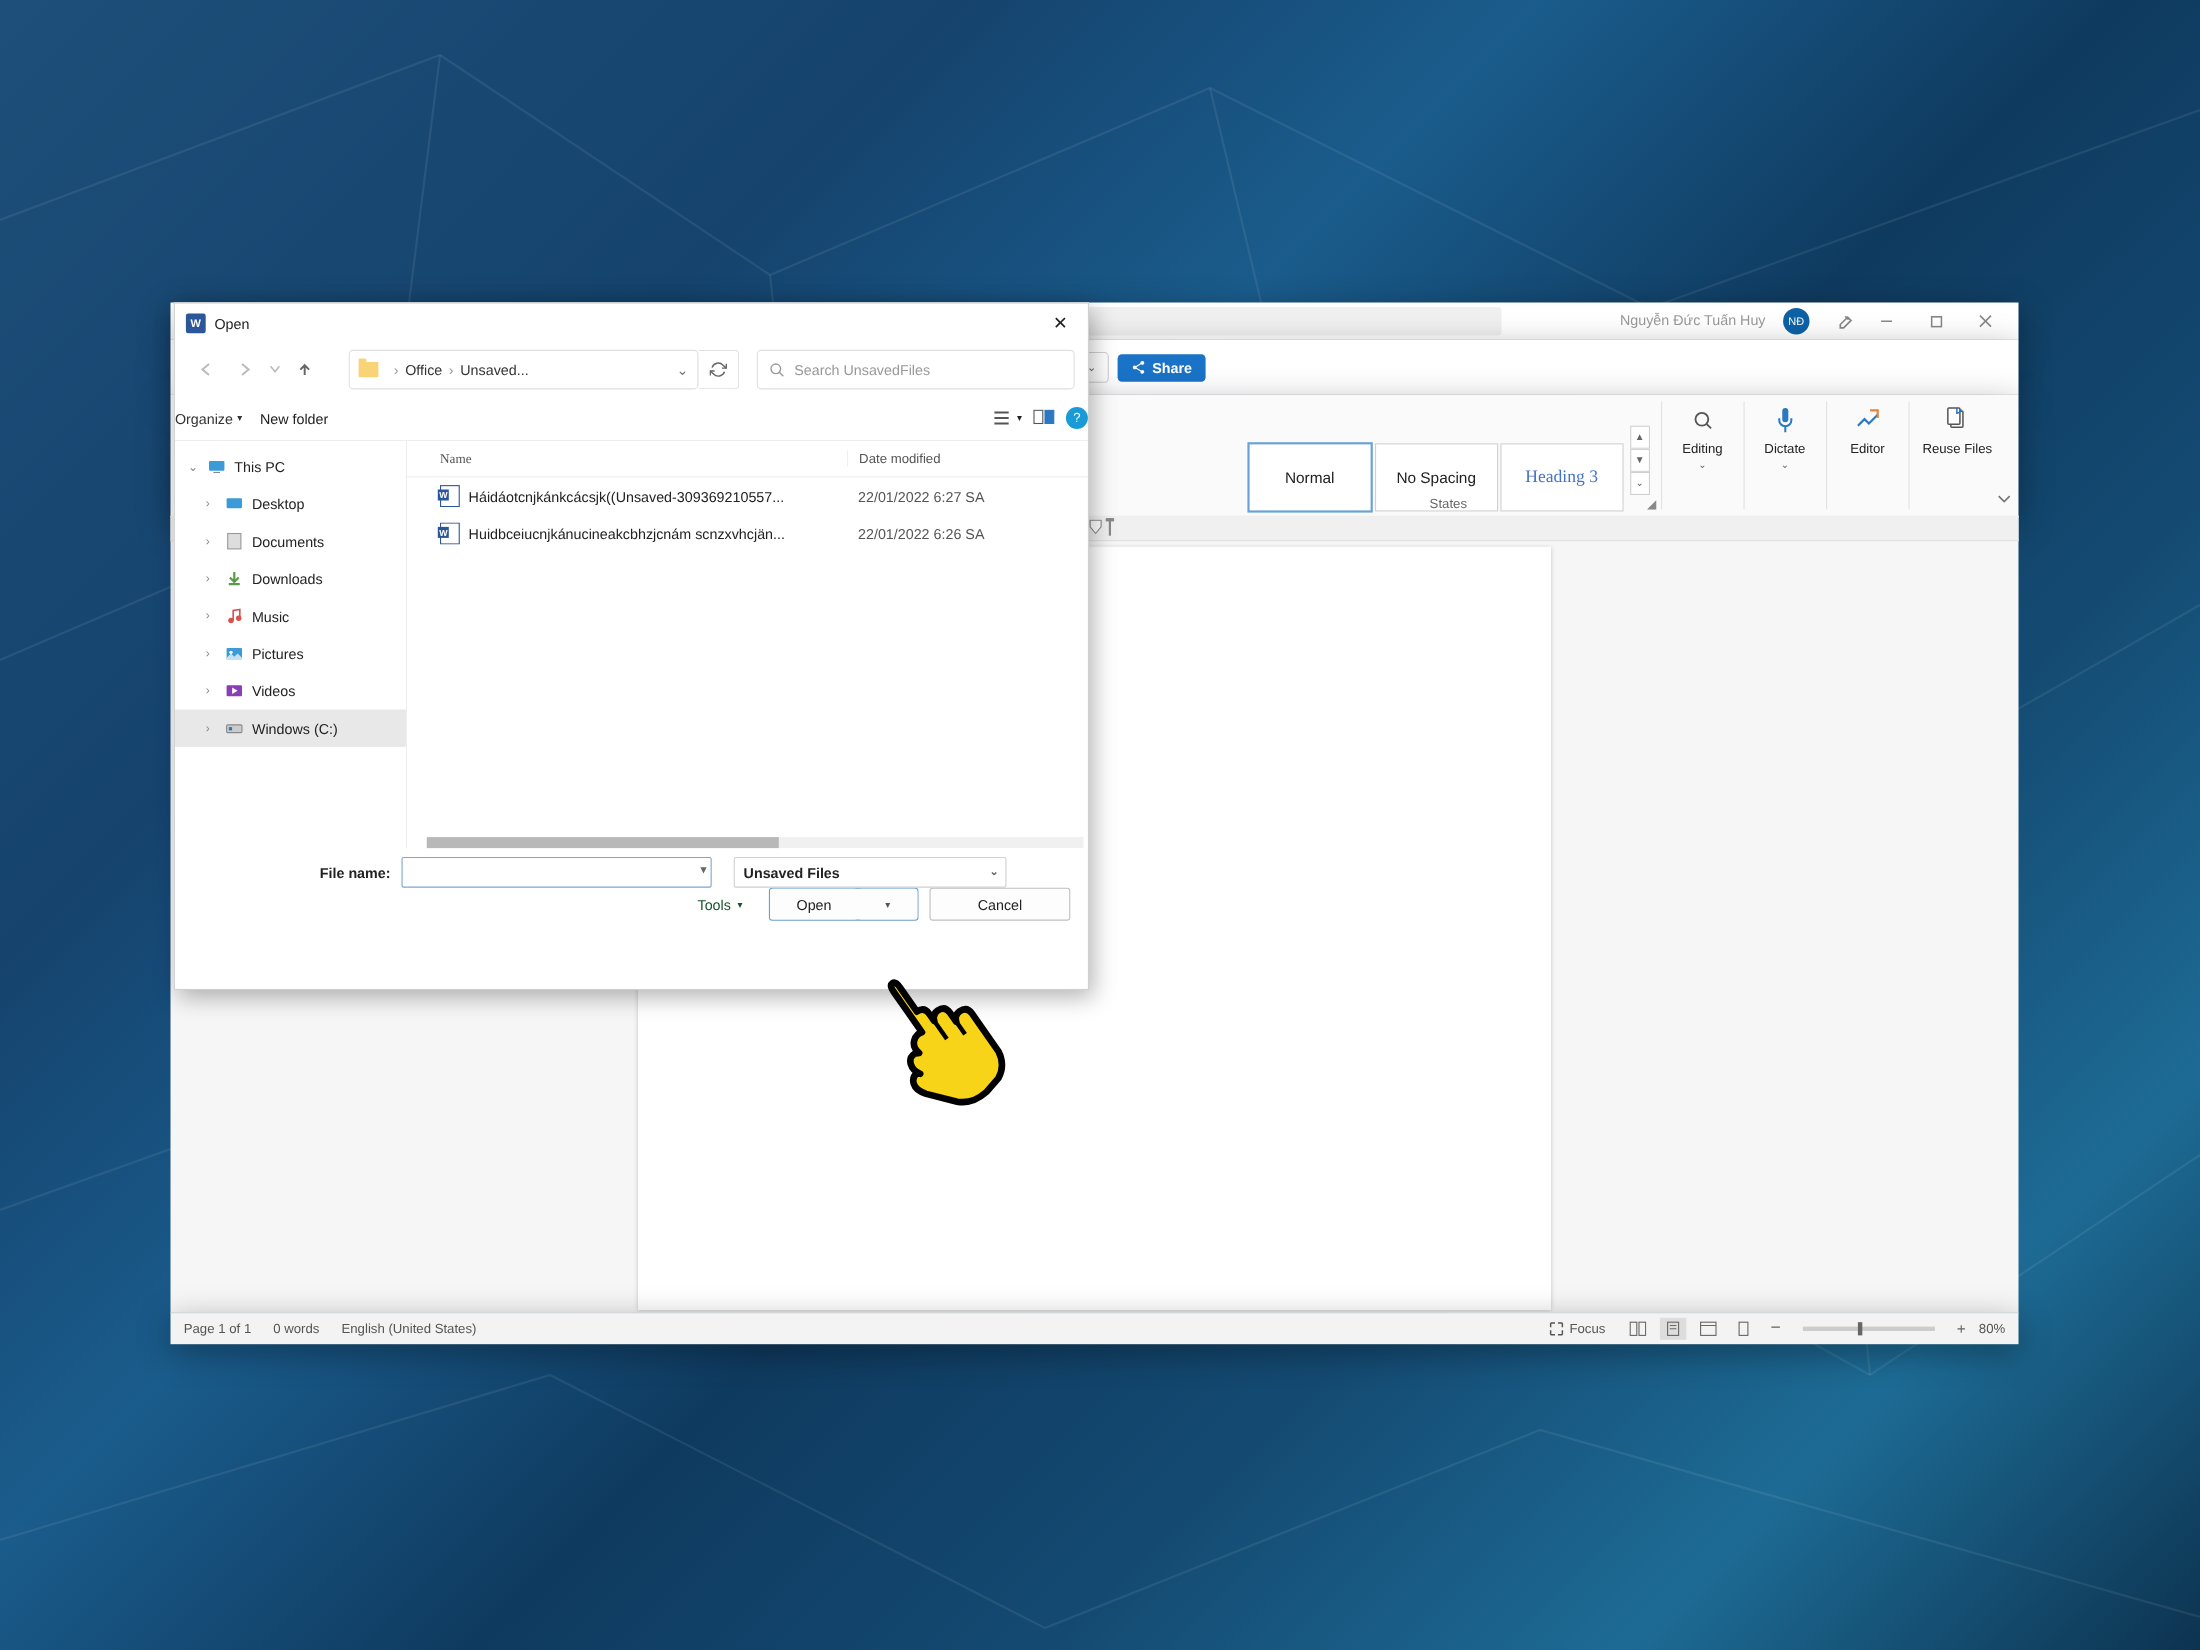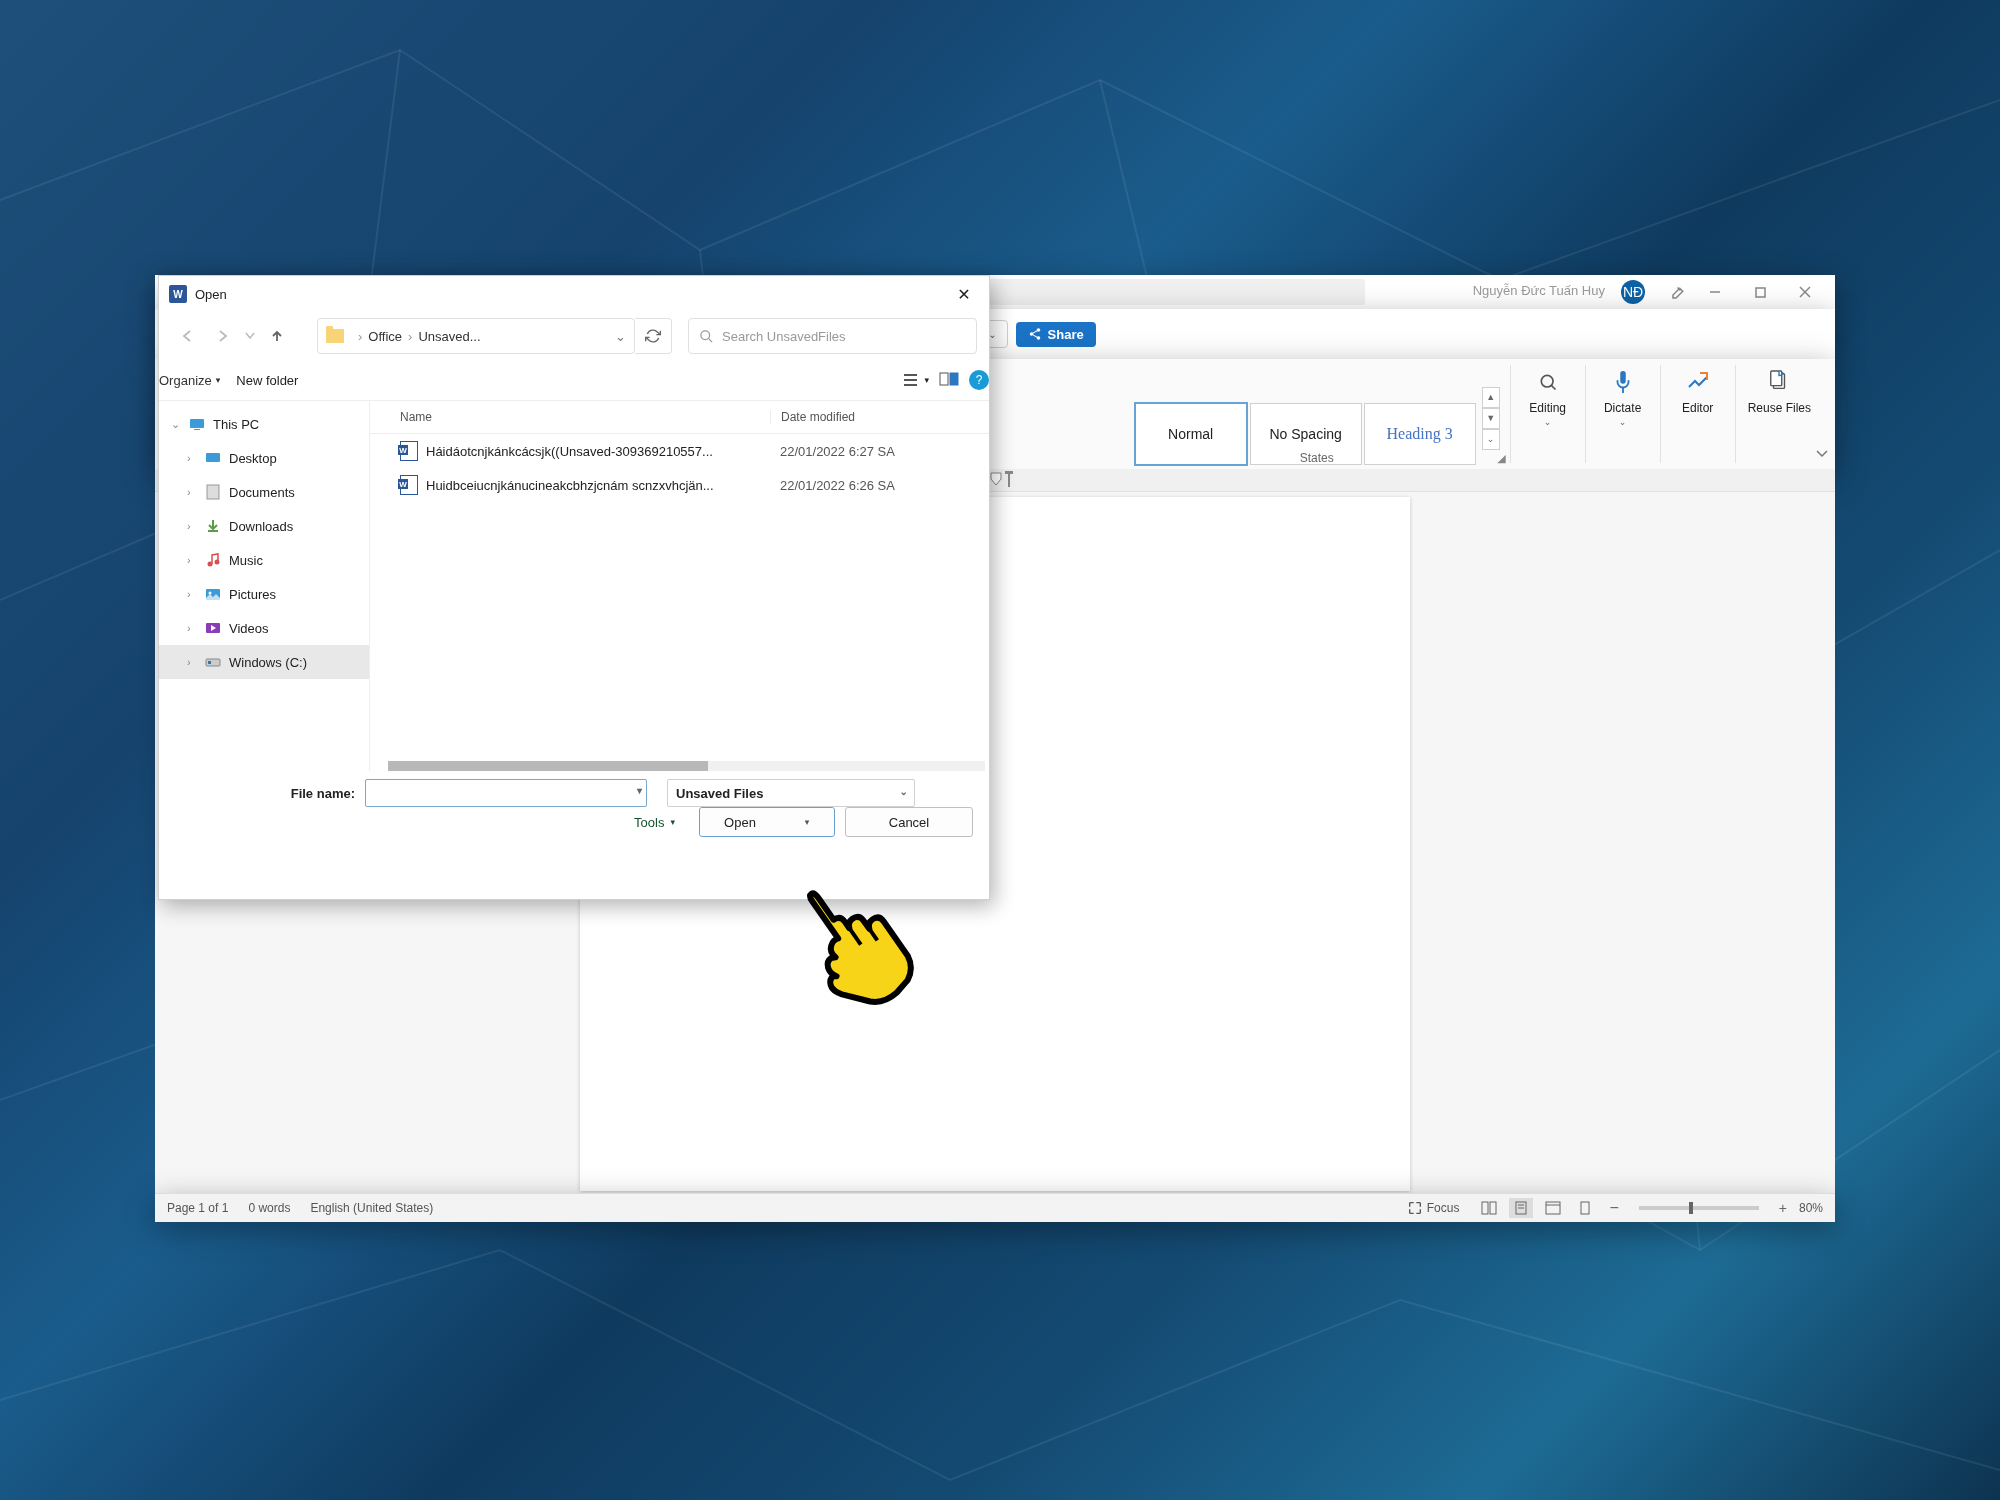--- a/index.html
+++ b/index.html
@@ -2,21 +2,21 @@
 <html><head>
 <meta charset="utf-8">
 <style>
 html,body{margin:0;padding:0;font-family:'Segoe UI',Arial,sans-serif;font-size:13px;color:#222;overflow:hidden;}
 body{width:2000px;height:1500px;background:
  linear-gradient(135deg,#1d4f7a 0%,#15436d 25%,#1a5c8c 40%,#0f3a5f 55%,#144a72 70%,#1d6b95 85%,#0d3350 100%);
  position:relative;}
 .titlebar{position:absolute;left:155px;top:275px;width:1680px;height:34px;background:#fff;display:flex;align-items:center;justify-content:flex-end;box-shadow:0 8px 30px rgba(0,0,0,.35);border-bottom:0}
 .titlebar .searchbox{position:absolute;left:780px;top:4px;width:430px;height:26px;background:#f0f0f0;border-radius:3px;}
 .titlebar .user{position:absolute;right:230px;top:8px;color:#9a9a9a;font-size:13px;}
-.titlebar .avatar{position:absolute;right:190px;top:5px;width:24px;height:24px;border-radius:50%;background:#0d62a6;color:#fff;display:flex;align-items:center;justify-content:center;font-size:14px;}
+.titlebar .avatar{position:absolute;right:190px;top:5px;width:24px;height:24px;border-radius:50%;background:#0d62a6;color:#fff;display:flex;align-items:center;justify-content:center;font-size:10px;}
 .titlebar .pen{position:absolute;right:150px;top:8px;}
 .titlebar .winbtn{position:absolute;top:0;width:40px;height:34px;display:flex;align-items:center;justify-content:center;color:#888;}
 .ribbonrow{position:absolute;left:155px;top:309px;width:1680px;height:50px;background:#fff;display:flex;align-items:center;justify-content:center;padding-right:10px;box-sizing:border-box;box-shadow:0 8px 30px rgba(0,0,0,.35);}
 .comments-btn{display:flex;align-items:center;border:1px solid #d0d0d0;border-radius:4px;padding:5px 10px;margin-right:8px;background:#fff;}
 .share-btn{display:flex;align-items:center;background:#1a73c7;color:#fff;border-radius:4px;padding:5px 12px;font-weight:600;}
 .share-btn svg{margin-right:6px;}
 .ribbon2{position:absolute;left:155px;top:359px;width:1680px;height:110px;background:#fafafa;border-bottom:1px solid #e2e2e2;display:flex;align-items:stretch;justify-content:flex-end;box-shadow:0 8px 30px rgba(0,0,0,.35);}
 .styles-group{display:flex;align-items:center;padding:8px 10px 0 10px;position:relative;}
 .style-box{width:110px;height:60px;border:1px solid #d0d0d0;display:flex;align-items:center;justify-content:center;margin-right:2px;background:#fff;font-size:14px;margin-top:32px;}
 .style-box.sel{border:2px solid #6aa2d6;}
@@ -62,21 +62,21 @@
 .dlg-toolbar .right{margin-left:auto;display:flex;align-items:center;gap:10px;}
 .help-icon{width:20px;height:20px;border-radius:50%;background:#1a9bd7;color:#fff;display:flex;align-items:center;justify-content:center;font-size:12px;}
 .dlg-body{display:flex;height:370px;}
 .tree{width:210px;border-right:1px solid #eee;overflow:auto;padding-top:6px;}
 .tree-item{display:flex;align-items:center;height:34px;padding-left:12px;font-size:13px;}
 .tree-item.sel{background:#e8e8e8;}
 .tree-item .chev{width:16px;color:#888;font-size:11px;}
 .tree-item .icn{width:20px;display:flex;justify-content:center;margin-right:6px;}
 .filelist{flex:1;position:relative;}
 .col-headers{display:flex;height:32px;align-items:center;border-bottom:1px solid #eee;color:#555;font-size:12px;}
-.col-name{width:370px;padding-left:30px;position:relative;}
+.col-name{width:370px;padding-left:30px;position:relative;font-family:Liberation Serif, serif;}
 .col-date{flex:1;padding-left:10px;border-left:1px solid #eee;}
 .file-row{display:flex;height:34px;align-items:center;font-size:13px;}
 .file-row .fn{width:370px;padding-left:30px;display:flex;align-items:center;overflow:hidden;white-space:nowrap;}
 .file-row .fn .doc-icon{width:16px;height:18px;background:#fff;border:1px solid #2b579a;position:relative;margin-right:8px;flex-shrink:0;}
 .file-row .fn .doc-icon:before{content:"W";position:absolute;left:-3px;top:3px;background:#2b579a;color:#fff;font-size:8px;width:10px;height:10px;display:flex;align-items:center;justify-content:center;font-weight:bold;}
 .file-row .dt{flex:1;padding-left:10px;color:#555;}
 .hscroll{position:absolute;bottom:0;left:18px;right:4px;height:10px;background:#f0f0f0;}
 .hscroll .thumb{position:absolute;left:0;width:320px;height:10px;background:#b8b8b8;}
 .dlg-footer{padding:8px 16px 16px;}
 .row-filename{display:flex;align-items:center;font-weight:bold;}

